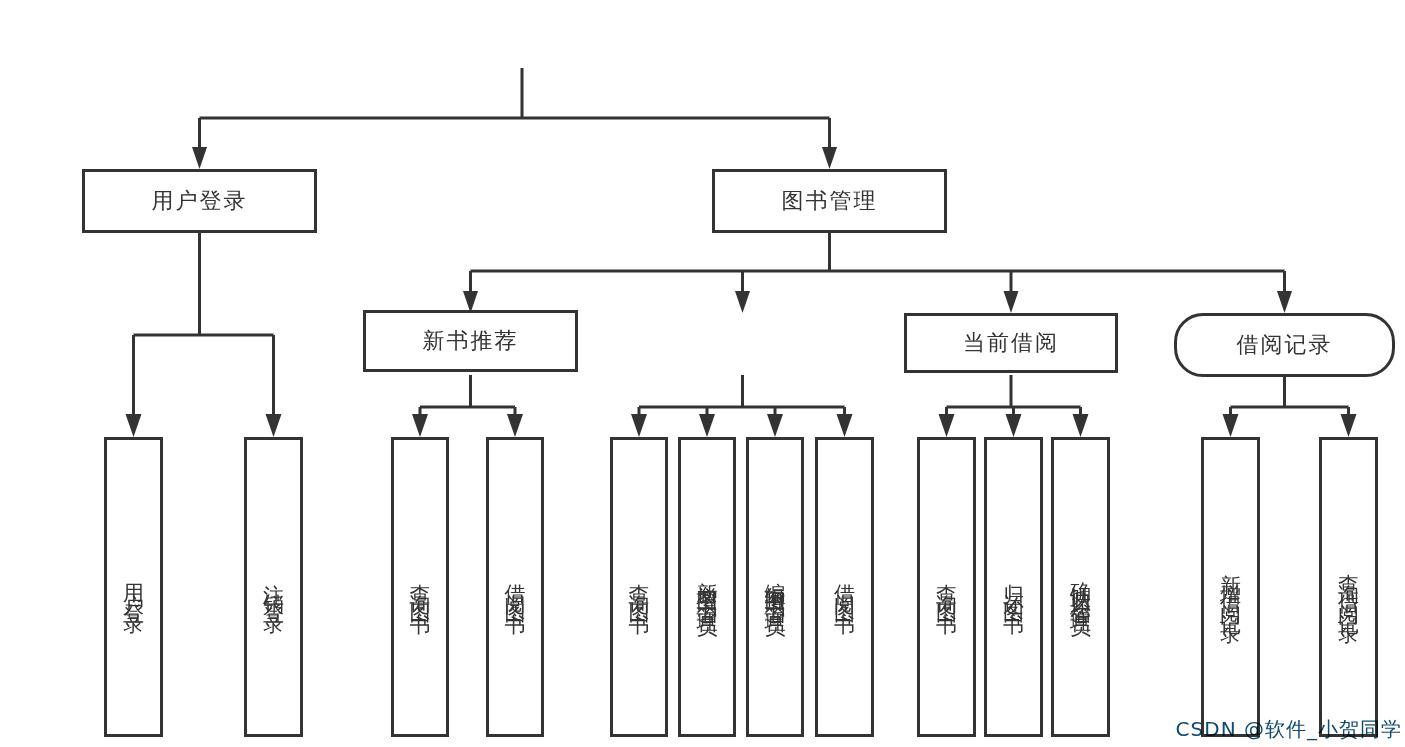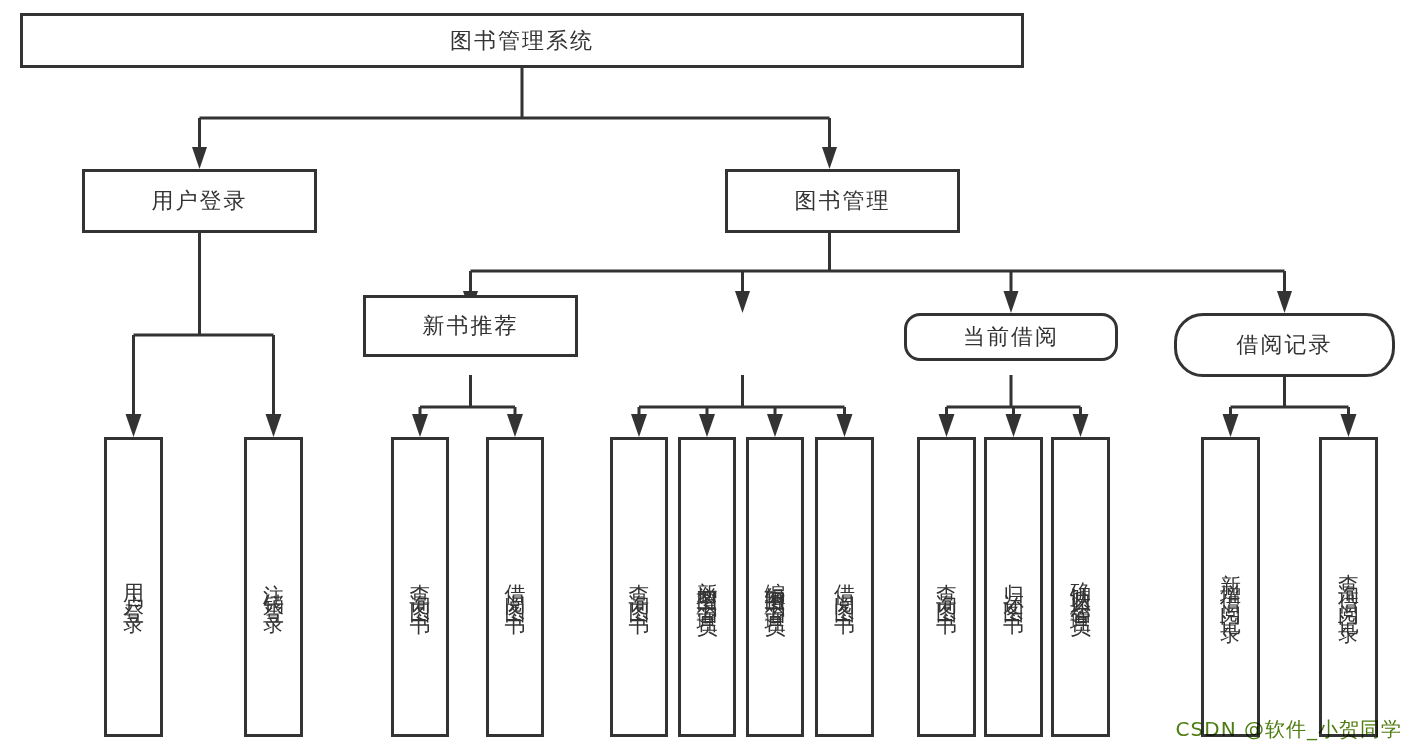--- a/index.html
+++ b/index.html
@@ -52,21 +52,21 @@
     z-index: 1;
   }
   .vbox.long {
     letter-spacing: 5px;
   }
   .watermark {
     position: absolute;
     top: 716px;
     right: 3px;
     z-index: 3;
-    color: #4d7c0f;
+    color: #0c4a6e;
     font-size: 20px;
     letter-spacing: 1px;
     mix-blend-mode: multiply;
     white-space: nowrap;
   }
 </style>
 </head>
 <body>
 
 <div class="canvas">
@@ -118,27 +118,26 @@
       <polygon points="767,414 783,414 775,437"></polygon>
       <polygon points="836.5,414 852.5,414 844.5,437"></polygon>
       <polygon points="938.5,414 954.5,414 946.5,437"></polygon>
       <polygon points="1005.5,414 1021.5,414 1013.5,437"></polygon>
       <polygon points="1072.5,414 1088.5,414 1080.5,437"></polygon>
       <polygon points="1222.5,414 1238.5,414 1230.5,437"></polygon>
       <polygon points="1340.5,414 1356.5,414 1348.5,437"></polygon>
     </g>
   </svg>
 
-  <div class="hbox" style="left:20px; top:13px; width:1004px; height:55px;">图书管理系统</div>
 
   <div class="hbox" style="left:82px; top:169px; width:235px; height:64px;">用户登录</div>
-  <div class="hbox" style="left:712px; top:169px; width:235px; height:64px;margin-left:13px;">图书管理</div>
+  <div class="hbox" style="left:712px; top:169px; width:235px; height:64px;">图书管理</div>
 
-  <div class="hbox" style="left:363px; top:295px; width:215px; height:62px;">新书推荐</div>
-  <div class="hbox" style="left:904px; top:313px; width:214px; height:48px;border-radius:16px;">当前借阅</div>
+  <div class="hbox" style="left:363px; top:310px; width:215px; height:62px;">新书推荐</div>
+  <div class="hbox" style="left:904px; top:313px; width:214px; height:60px;">当前借阅</div>
   <div class="hbox" style="left:1174px; top:313px; width:221px; height:64px;border-radius:29px;">借阅记录</div>
 
   <div class="vbox" style="left:104px; top:437px; width:59px; height:300px;">用户登录</div>
   <div class="vbox" style="left:244px; top:437px; width:59px; height:300px;">注销登录</div>
 
   <div class="vbox" style="left:391px; top:437px; width:58px; height:300px;">查询图书</div>
   <div class="vbox" style="left:486px; top:437px; width:58px; height:300px;">借阅图书</div>
 
   <div class="vbox" style="left:610px; top:437px; width:58px; height:300px;">查询图书</div>
   <div class="vbox long" style="left:678px; top:437px; width:58px; height:300px;">新增图书（管理员）</div>

